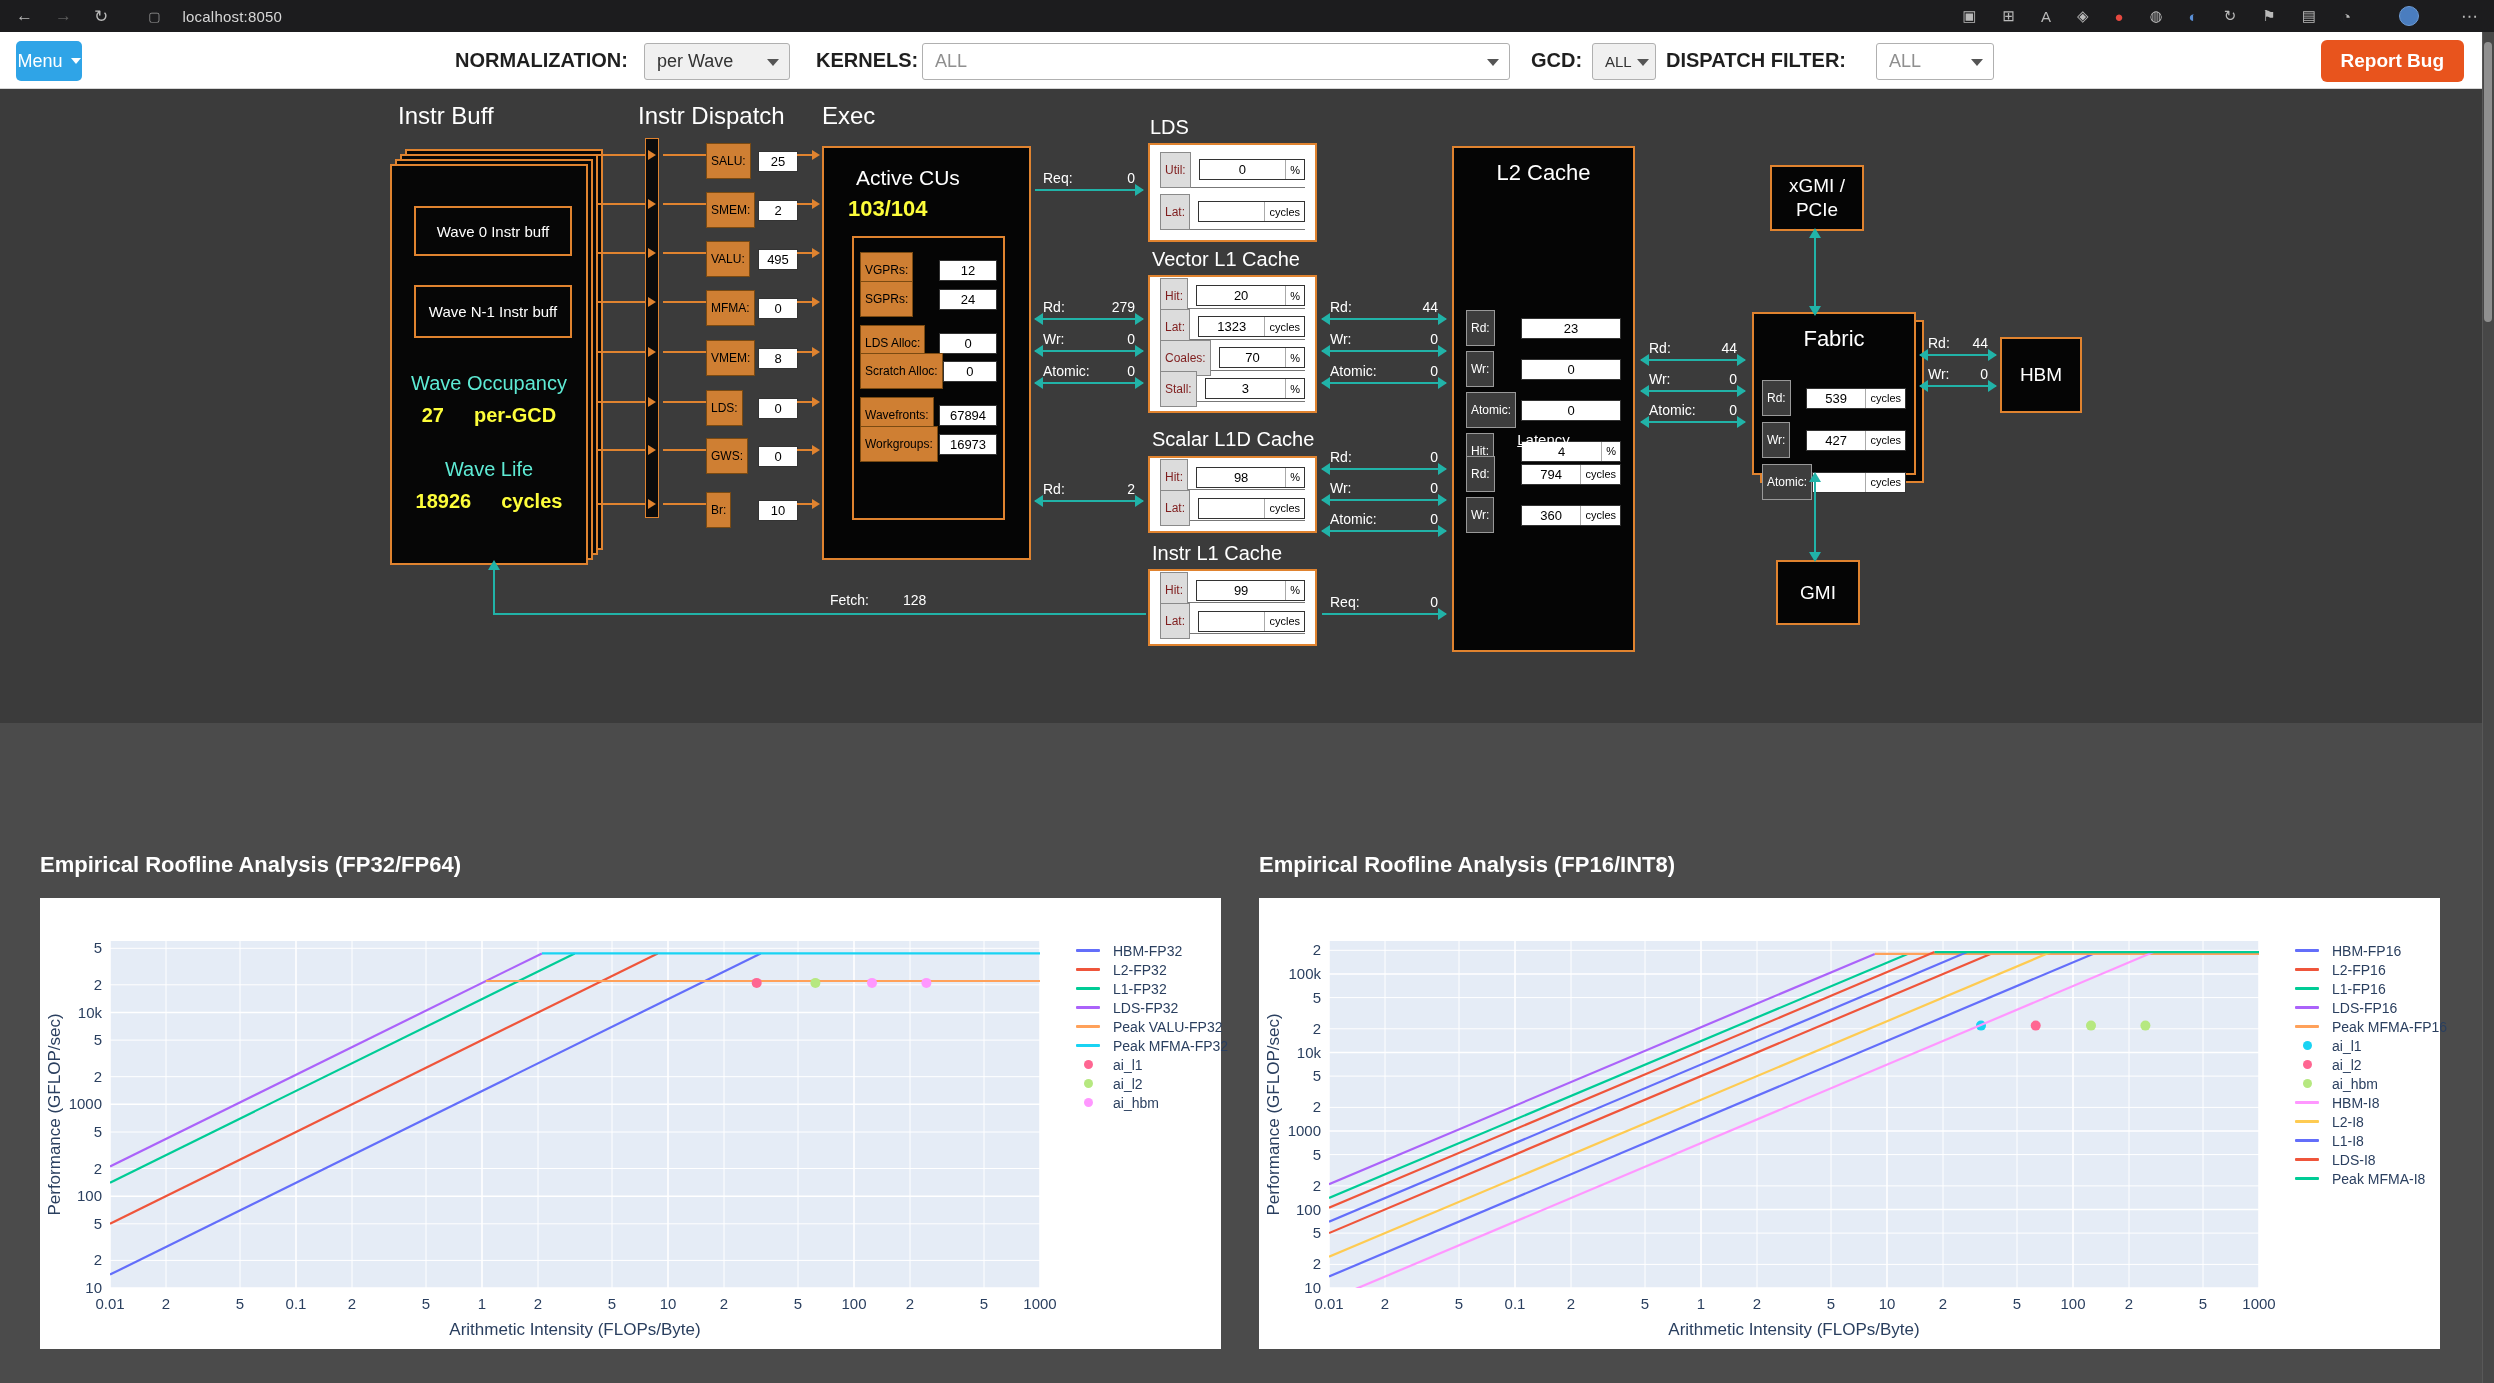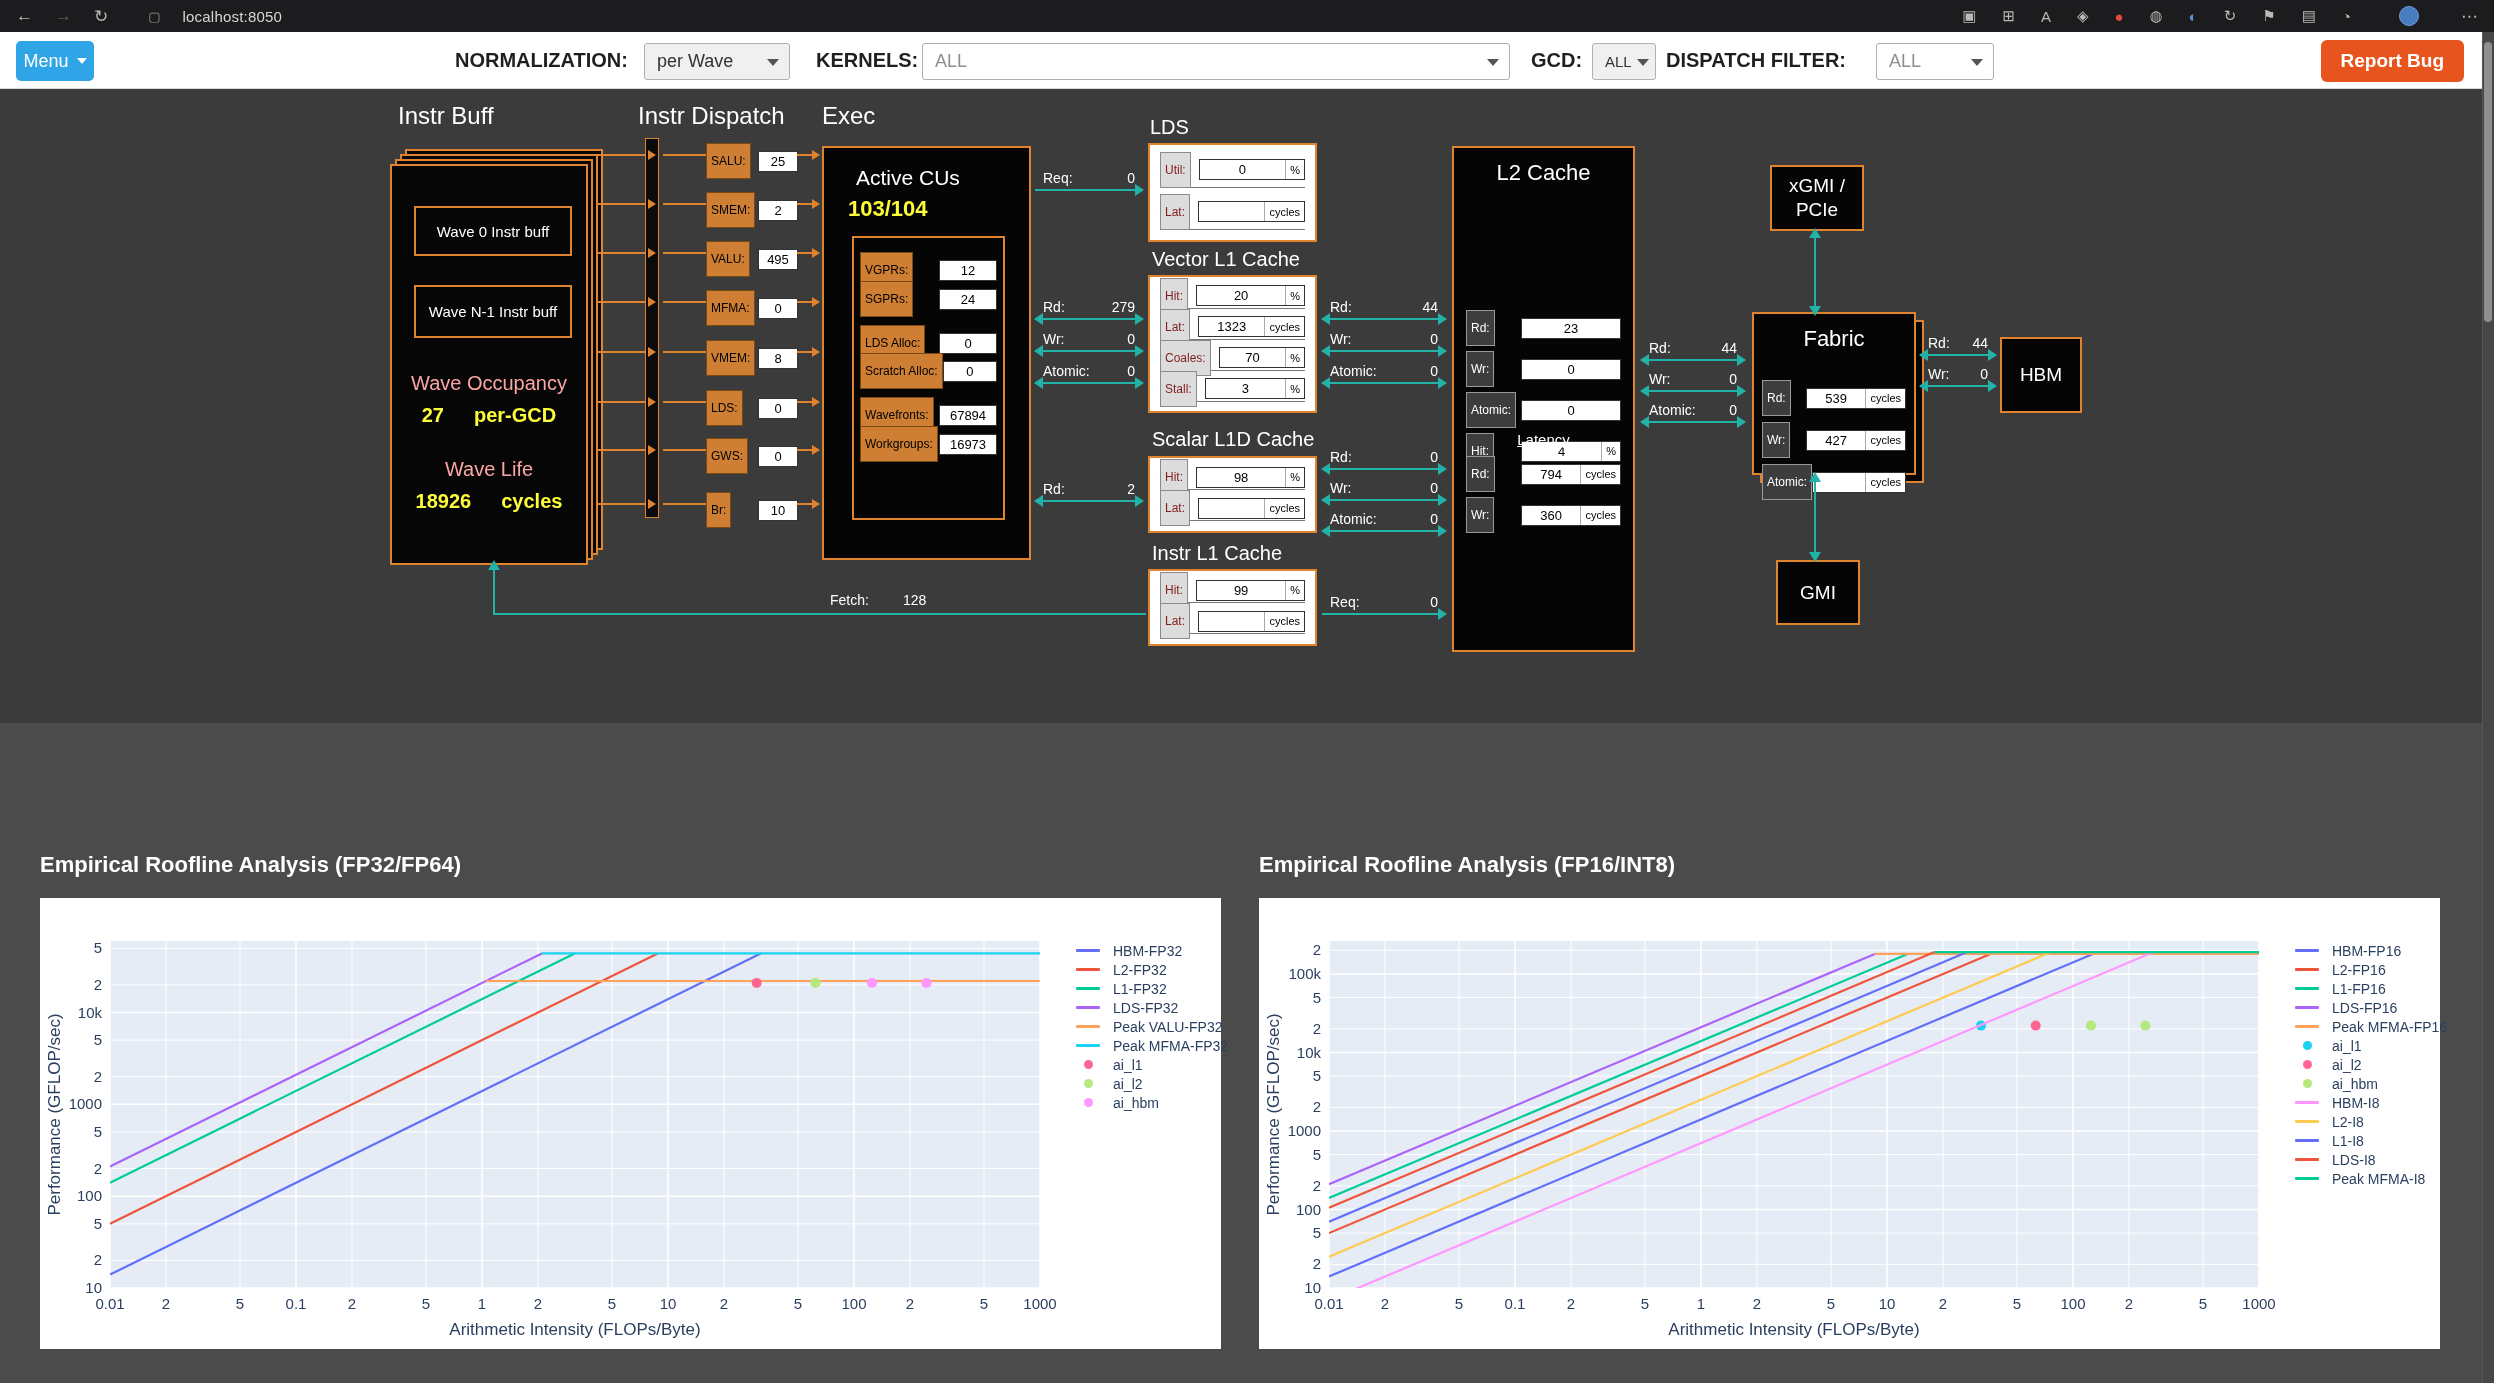--- a/index.html
+++ b/index.html
@@ -12,41 +12,41 @@
 .bnav{font-size:17px;color:#b9b9b9;cursor:default}
 .bnav.dim{color:#5d5d5d}
 .burl-icon{font-size:13px;color:#9a9a9a;margin-left:18px}
 .burl{font-size:15px;color:#d6d6d6;letter-spacing:.2px}
 .bicons{margin-left:auto;display:flex;gap:26px;font-size:15px;align-items:center}
 .bicon{color:#b9b9b9}
 .avatar{width:20px;height:20px;border-radius:50%;background:#4a7dbf;border:1px solid #6d9bd4;display:inline-block}
 
 
 .toolbar{position:absolute;left:0;top:32px;width:2494px;height:57px;background:#ffffff;border-bottom:1px solid #d6d6d6}
-.menu-btn{position:absolute;left:16px;top:9px;width:78px;height:40px;background:#2fa4e7;color:#fff;border-radius:5px;display:flex;align-items:center;justify-content:center;gap:8px;font-size:18px;cursor:pointer}
+.menu-btn{position:absolute;left:16px;top:9px;width:66px;height:40px;background:#2fa4e7;color:#fff;border-radius:5px;display:flex;align-items:center;justify-content:center;gap:8px;font-size:18px;cursor:pointer}
 .caret-w{width:0;height:0;border-left:5px solid transparent;border-right:5px solid transparent;border-top:6px solid #fff}
 .tlabel{position:absolute;top:17px;font-weight:bold;font-size:20px;color:#1f1f1f;white-space:nowrap}
 .tselect{position:absolute;top:11px;height:37px;background:#fff;border:1px solid #b0b0b0;border-radius:3px;display:flex;align-items:center;padding:0 34px 0 12px;font-size:18px;color:#333;white-space:nowrap}
 .tselect.gray{background:#f0f0f0}
 .tselect .muted{color:#8f8f8f}
 .caret{position:absolute;right:10px;top:15px;width:0;height:0;border-left:6px solid transparent;border-right:6px solid transparent;border-top:7px solid #555}
 .report-btn{position:absolute;right:30px;top:8px;height:42px;padding:0 20px;background:#e8541d;color:#fff;font-weight:bold;font-size:19px;border-radius:6px;display:flex;align-items:center;cursor:pointer}
 
 
 .diagram-section{position:absolute;left:0;top:89px;width:2494px;height:634px;background:#3b3b3b}
 .charts-section{position:absolute;left:0;top:723px;width:2494px;height:660px;background:#4b4b4b}
 
 
 .dg-head{position:absolute;color:#fff;font-size:24px}
 .card-title{position:absolute;color:#fff;font-size:20px}
 .yellow{color:#fdfd3a}
 
 .stack-layer,.stack-front{position:absolute;width:198px;height:401px;background:#060606;border:2px solid #e0832f}
 .wavebox{position:absolute;left:22px;width:158px;border:2px solid #e0832f;color:#fff;font-size:15px;display:flex;align-items:center;justify-content:center;text-align:center}
-.ibtext{position:absolute;left:0;right:0;text-align:center;color:#fca5a5;font-size:20px}
+.ibtext{position:absolute;left:0;right:0;text-align:center;color:#5eead4;font-size:20px}
 .ibvals{position:absolute;left:0;right:0;display:flex;justify-content:center;gap:30px;font-size:20px;font-weight:bold}
 
 .dispatch-bar{position:absolute;left:645px;top:138px;width:14px;height:380px;background:#0b0b0b;border:1px solid #e0832f}
 .rowhost{position:absolute;left:0;right:0;top:0;bottom:0}
 .dispatch-rows{position:absolute;left:706px;top:143px;width:92px;height:380px}
 
 .exec-card{position:absolute;background:#050505;border:2px solid #e0832f}
 .exec-sub{position:absolute;left:32px;color:#fff;font-size:21px}
 .exec-val{position:absolute;left:24px;font-size:22px;font-weight:bold}
 .exec-inner{position:absolute;left:28px;top:88px;width:153px;height:284px;border:2px solid #e0832f}

